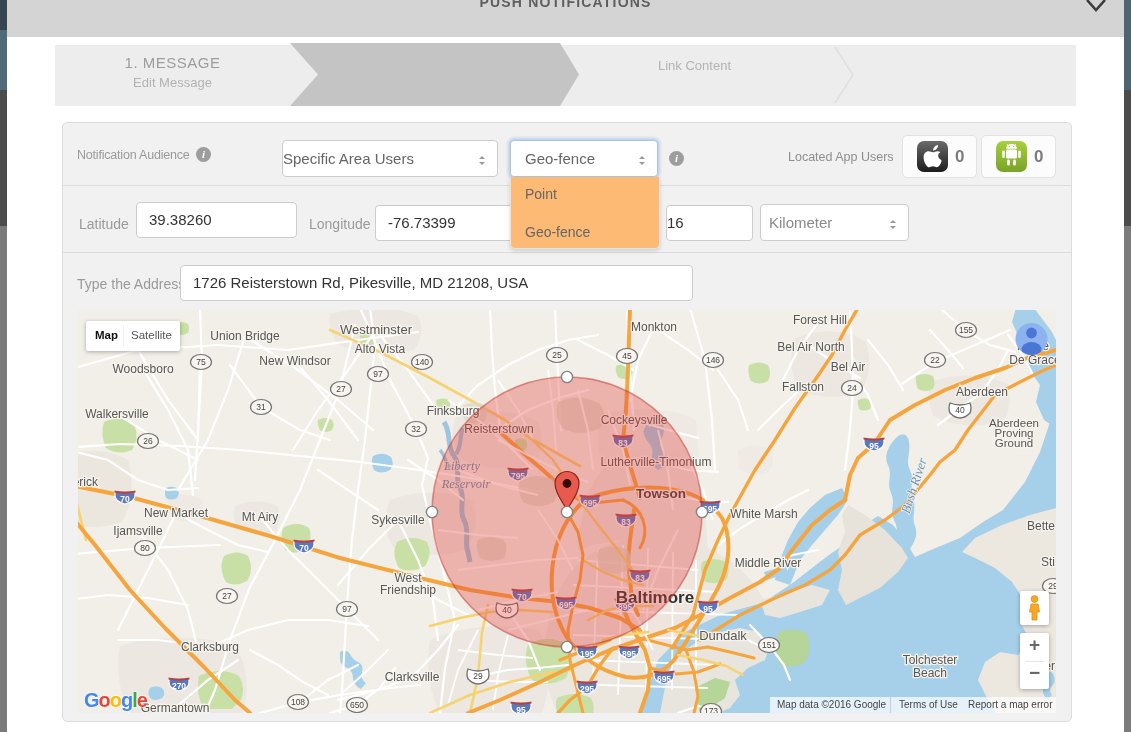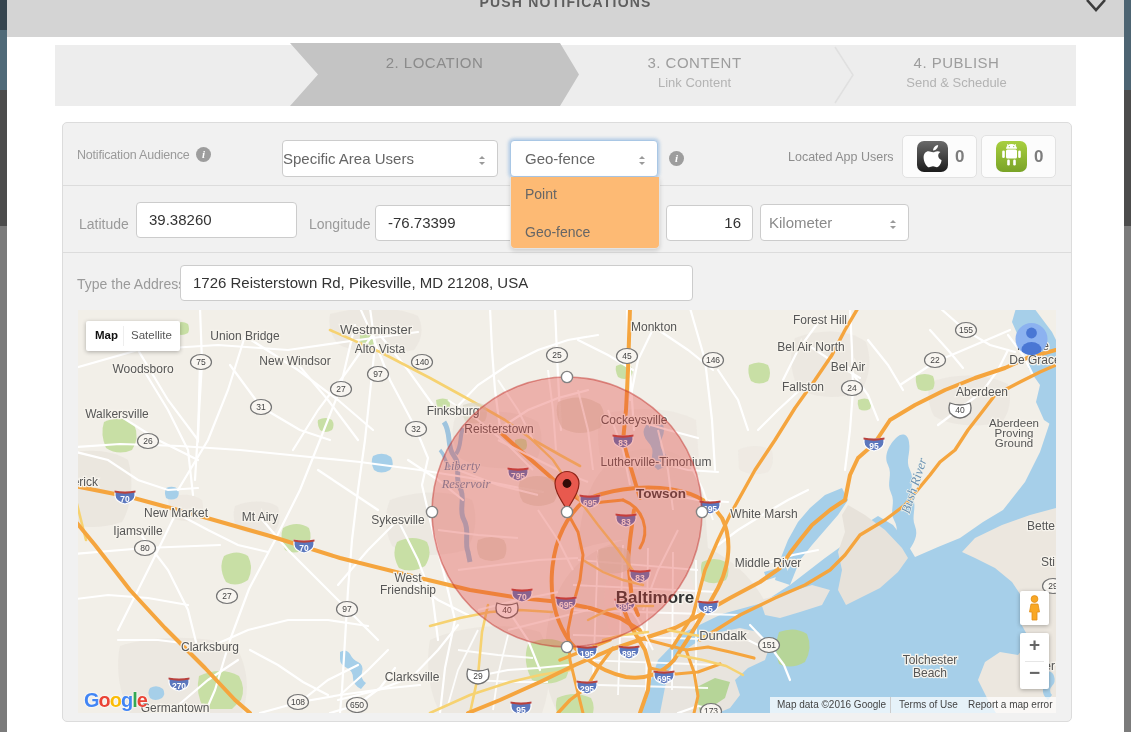--- a/index.html
+++ b/index.html
@@ -47,30 +47,28 @@
 <svg class="abs" style="left:1080px;top:0;width:32px;height:14px" viewBox="0 0 32 14">
   <path d="M 7,0 L 16,10 L 25,0" fill="none" stroke="#3d3d3d" stroke-width="2.6"></path>
 </svg>
 
 <div id="wiz" class="abs">
   <svg class="abs" style="left:0;top:0;width:1021px;height:63px" viewBox="0 0 1021 63">
     <rect x="0" y="2" width="1021" height="61" fill="#ededed"></rect>
     <polyline points="780,4 798,32 780,60" fill="none" stroke="#e0e0e0" stroke-width="1.5"></polyline>
     <polygon points="235,0 505,0 524,31.5 505,63 235,63 263,31.5" fill="#c4c4c4"></polygon>
   </svg>
+  <div class="step" style="left:-10px">
+      <div class="stitle">1. MESSAGE</div>
+      <div class="ssub">Edit Message</div>
+    </div>
   <div class="step" style="left:252px">
-      <div class="stitle" style="color:#8b8b8b">2. LOCATION</div>
     </div>
   <div class="step" style="left:512px">
-      <div class="stitle">3. CONTENT</div>
       <div class="ssub">Link Content</div>
-    </div>
-  <div class="step" style="left:774px">
-      <div class="stitle">4. PUBLISH</div>
-      <div class="ssub">Send &amp; Schedule</div>
     </div>
 </div>
 
 <div id="panel" class="abs"></div>
 <div class="sep" style="top:185px"></div>
 <div class="sep" style="top:252px"></div>
 
 <div class="lbl" style="left:77px;top:148px;font-size:12.5px;letter-spacing:-0.2px">Notification Audience</div>
 <div class="info" style="left:196px;top:147px">i</div>
 <div class="sel" style="left:282px;top:140px;width:216px;height:37px;line-height:35px;">Specific Area Users<span class="selarrow"></span></div>
@@ -103,21 +101,21 @@
       <circle cx="13.7" cy="2.6" r="0.65" fill="#95c23d"></circle>
     </svg>
   </div>
   <div class="cnum">0</div>
 </div>
 
 <div class="lbl" style="left:79px;top:216px">Latitude</div>
 <div class="inp" style="left:136px;top:202px;width:161px;height:36px;line-height:34px;padding-left:12px">39.38260</div>
 <div class="lbl" style="left:309px;top:216px">Longitude</div>
 <div class="inp" style="left:375px;top:205px;width:283px;height:36px;line-height:34px;padding-left:12px">-76.73399</div>
-<div class="inp" style="left:666px;top:205px;width:87px;height:36px;line-height:34px;padding-right:11px;text-align:right">16</div>
+<div class="inp" style="left:666px;top:205px;width:87px;height:36px;line-height:34px;padding-right:11px;text-align:left">16</div>
 <div class="sel" style="left:760px;top:204px;width:149px;height:37px;line-height:35px;padding-left:8px;color:#8a8a8a">Kilometer<span class="selarrow"></span></div>
 
 <div class="lbl" style="left:77px;top:276px">Type the Address:</div>
 <div class="inp" style="left:180px;top:265px;width:513px;height:36px;line-height:34px;padding-left:12px">1726 Reisterstown Rd, Pikesville, MD 21208, USA</div>
 
 <div class="abs" id="map" style="left:78px;top:310px;width:978px;height:403px;background:#f2efe8;overflow:hidden">
 <svg width="978" height="403" viewBox="0 0 978 403" style="position:absolute;left:0;top:0">
 
 <g fill="#e9e4dd" stroke="none" opacity="0.75">
   <path d="M467,345 C468,295 485,258 520,240 C558,220 602,223 634,240 C664,256 682,278 692,302 C702,332 697,366 682,392 L672,403 L480,403 C470,385 466,365 467,345 Z"></path>

